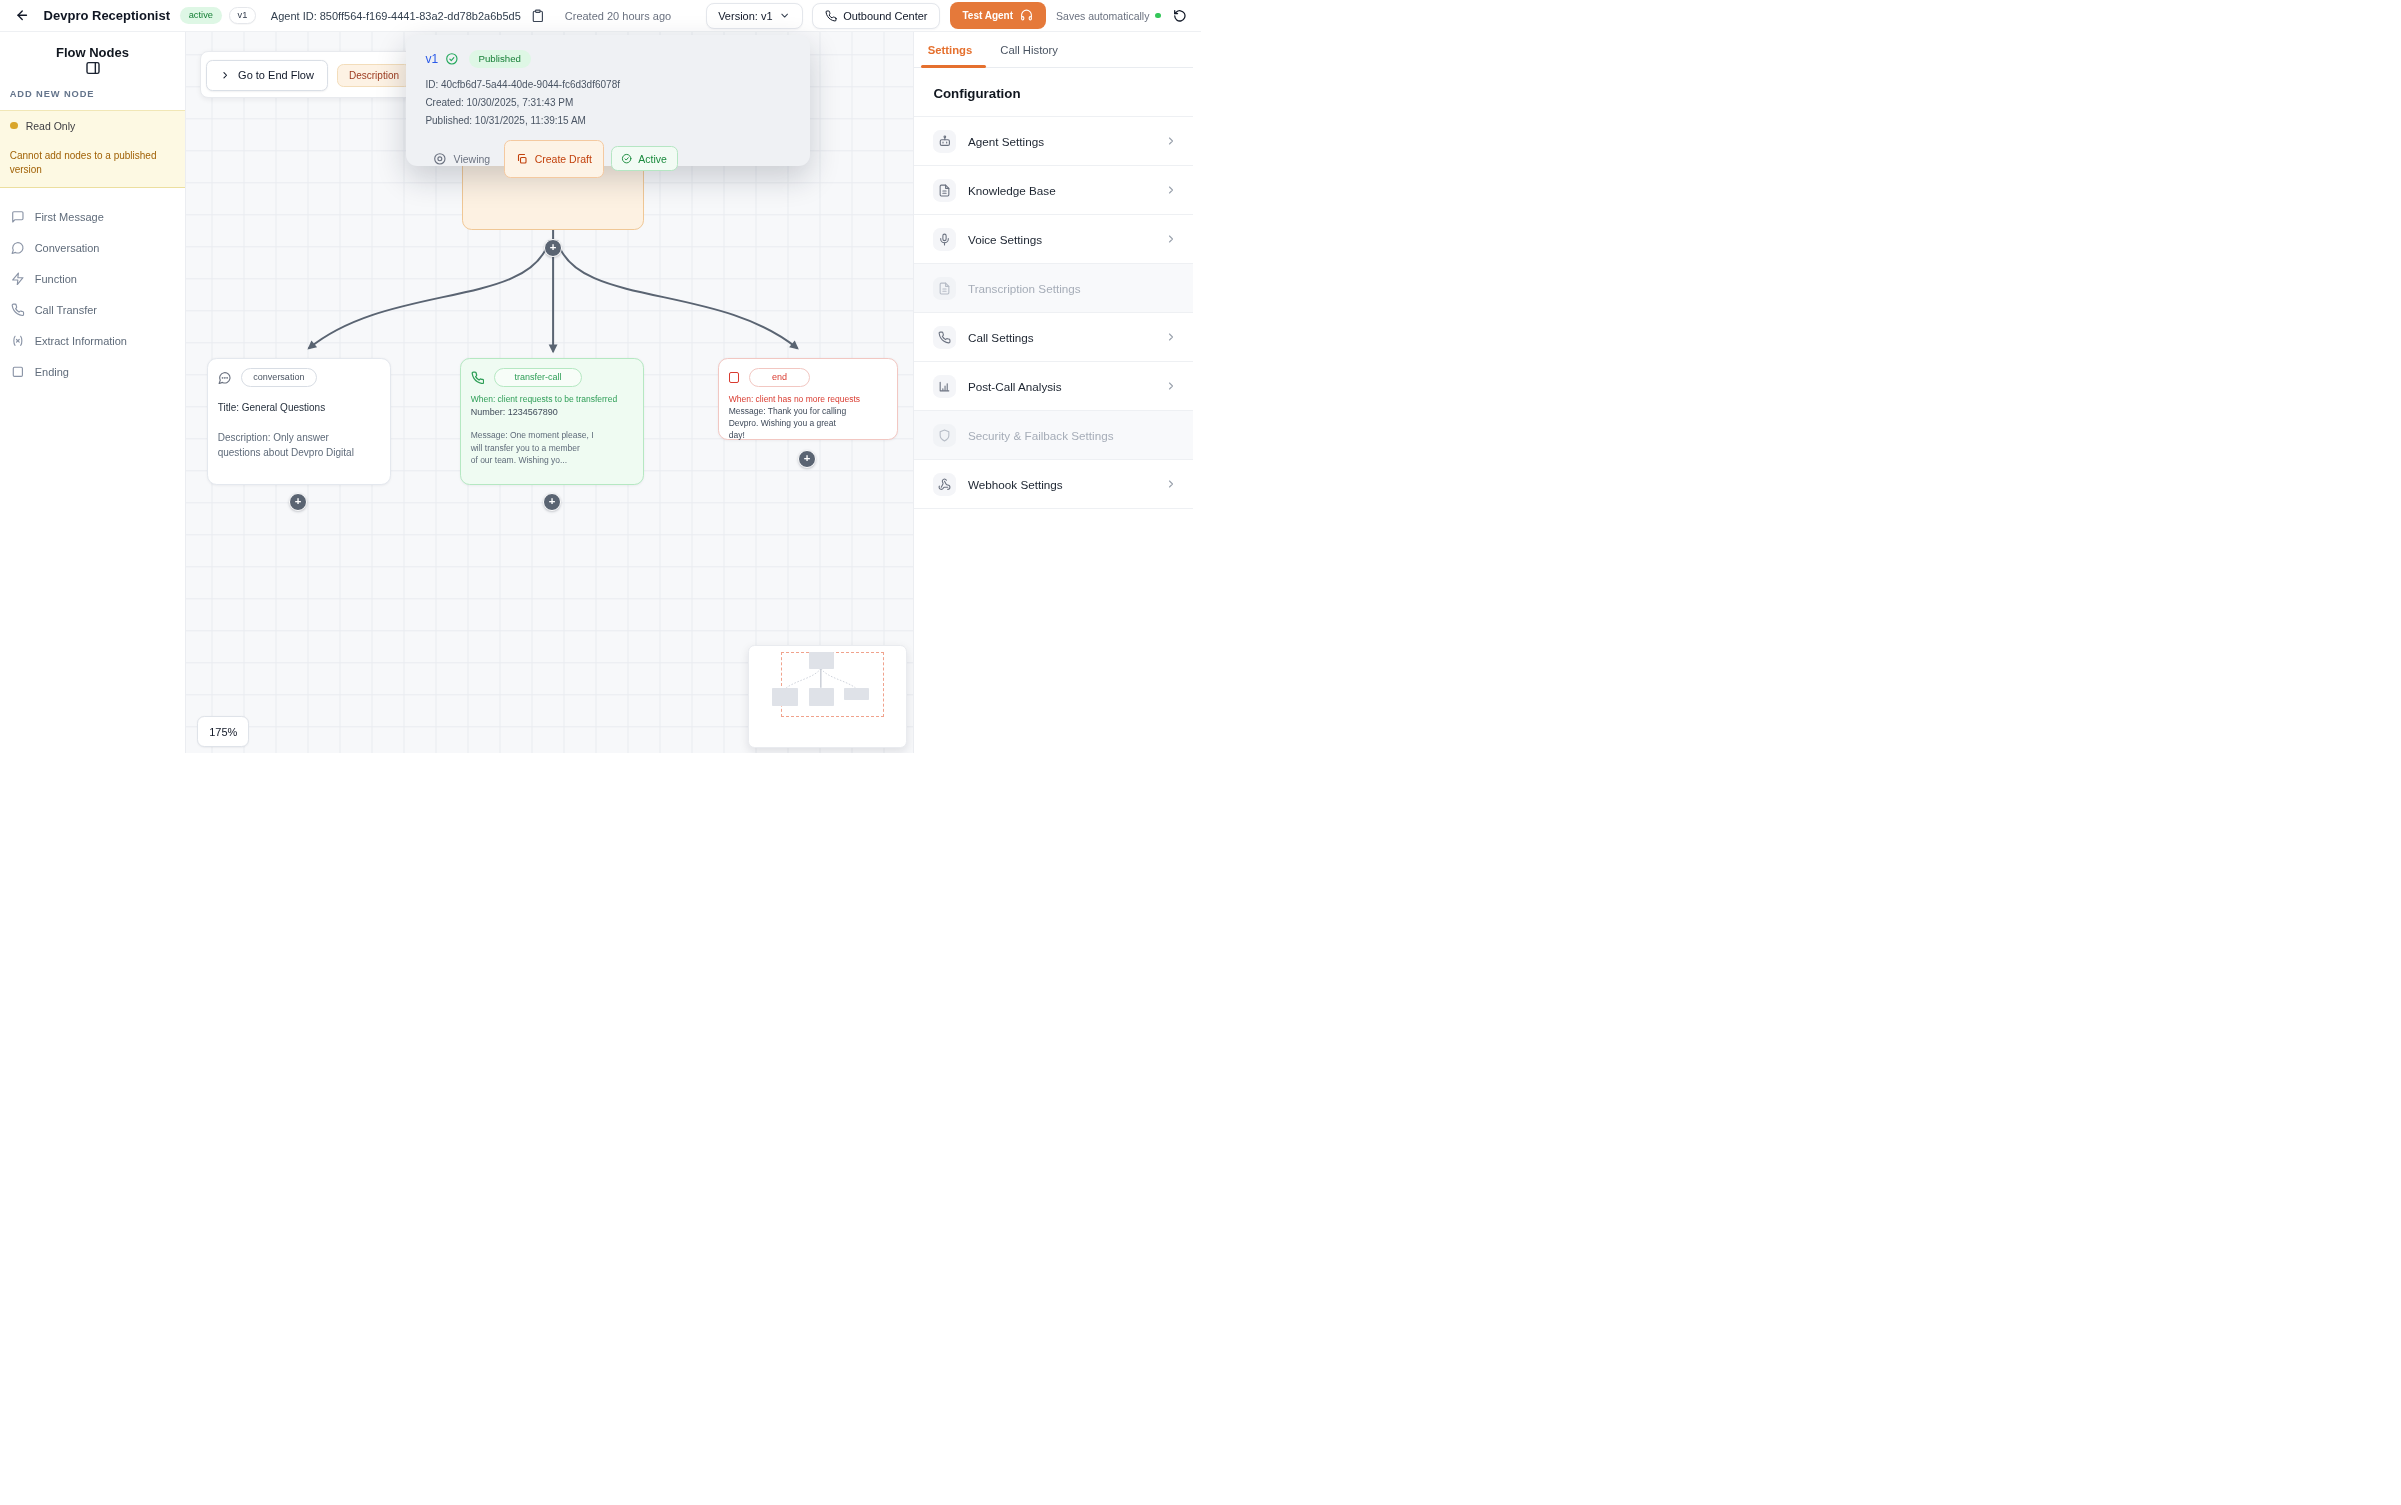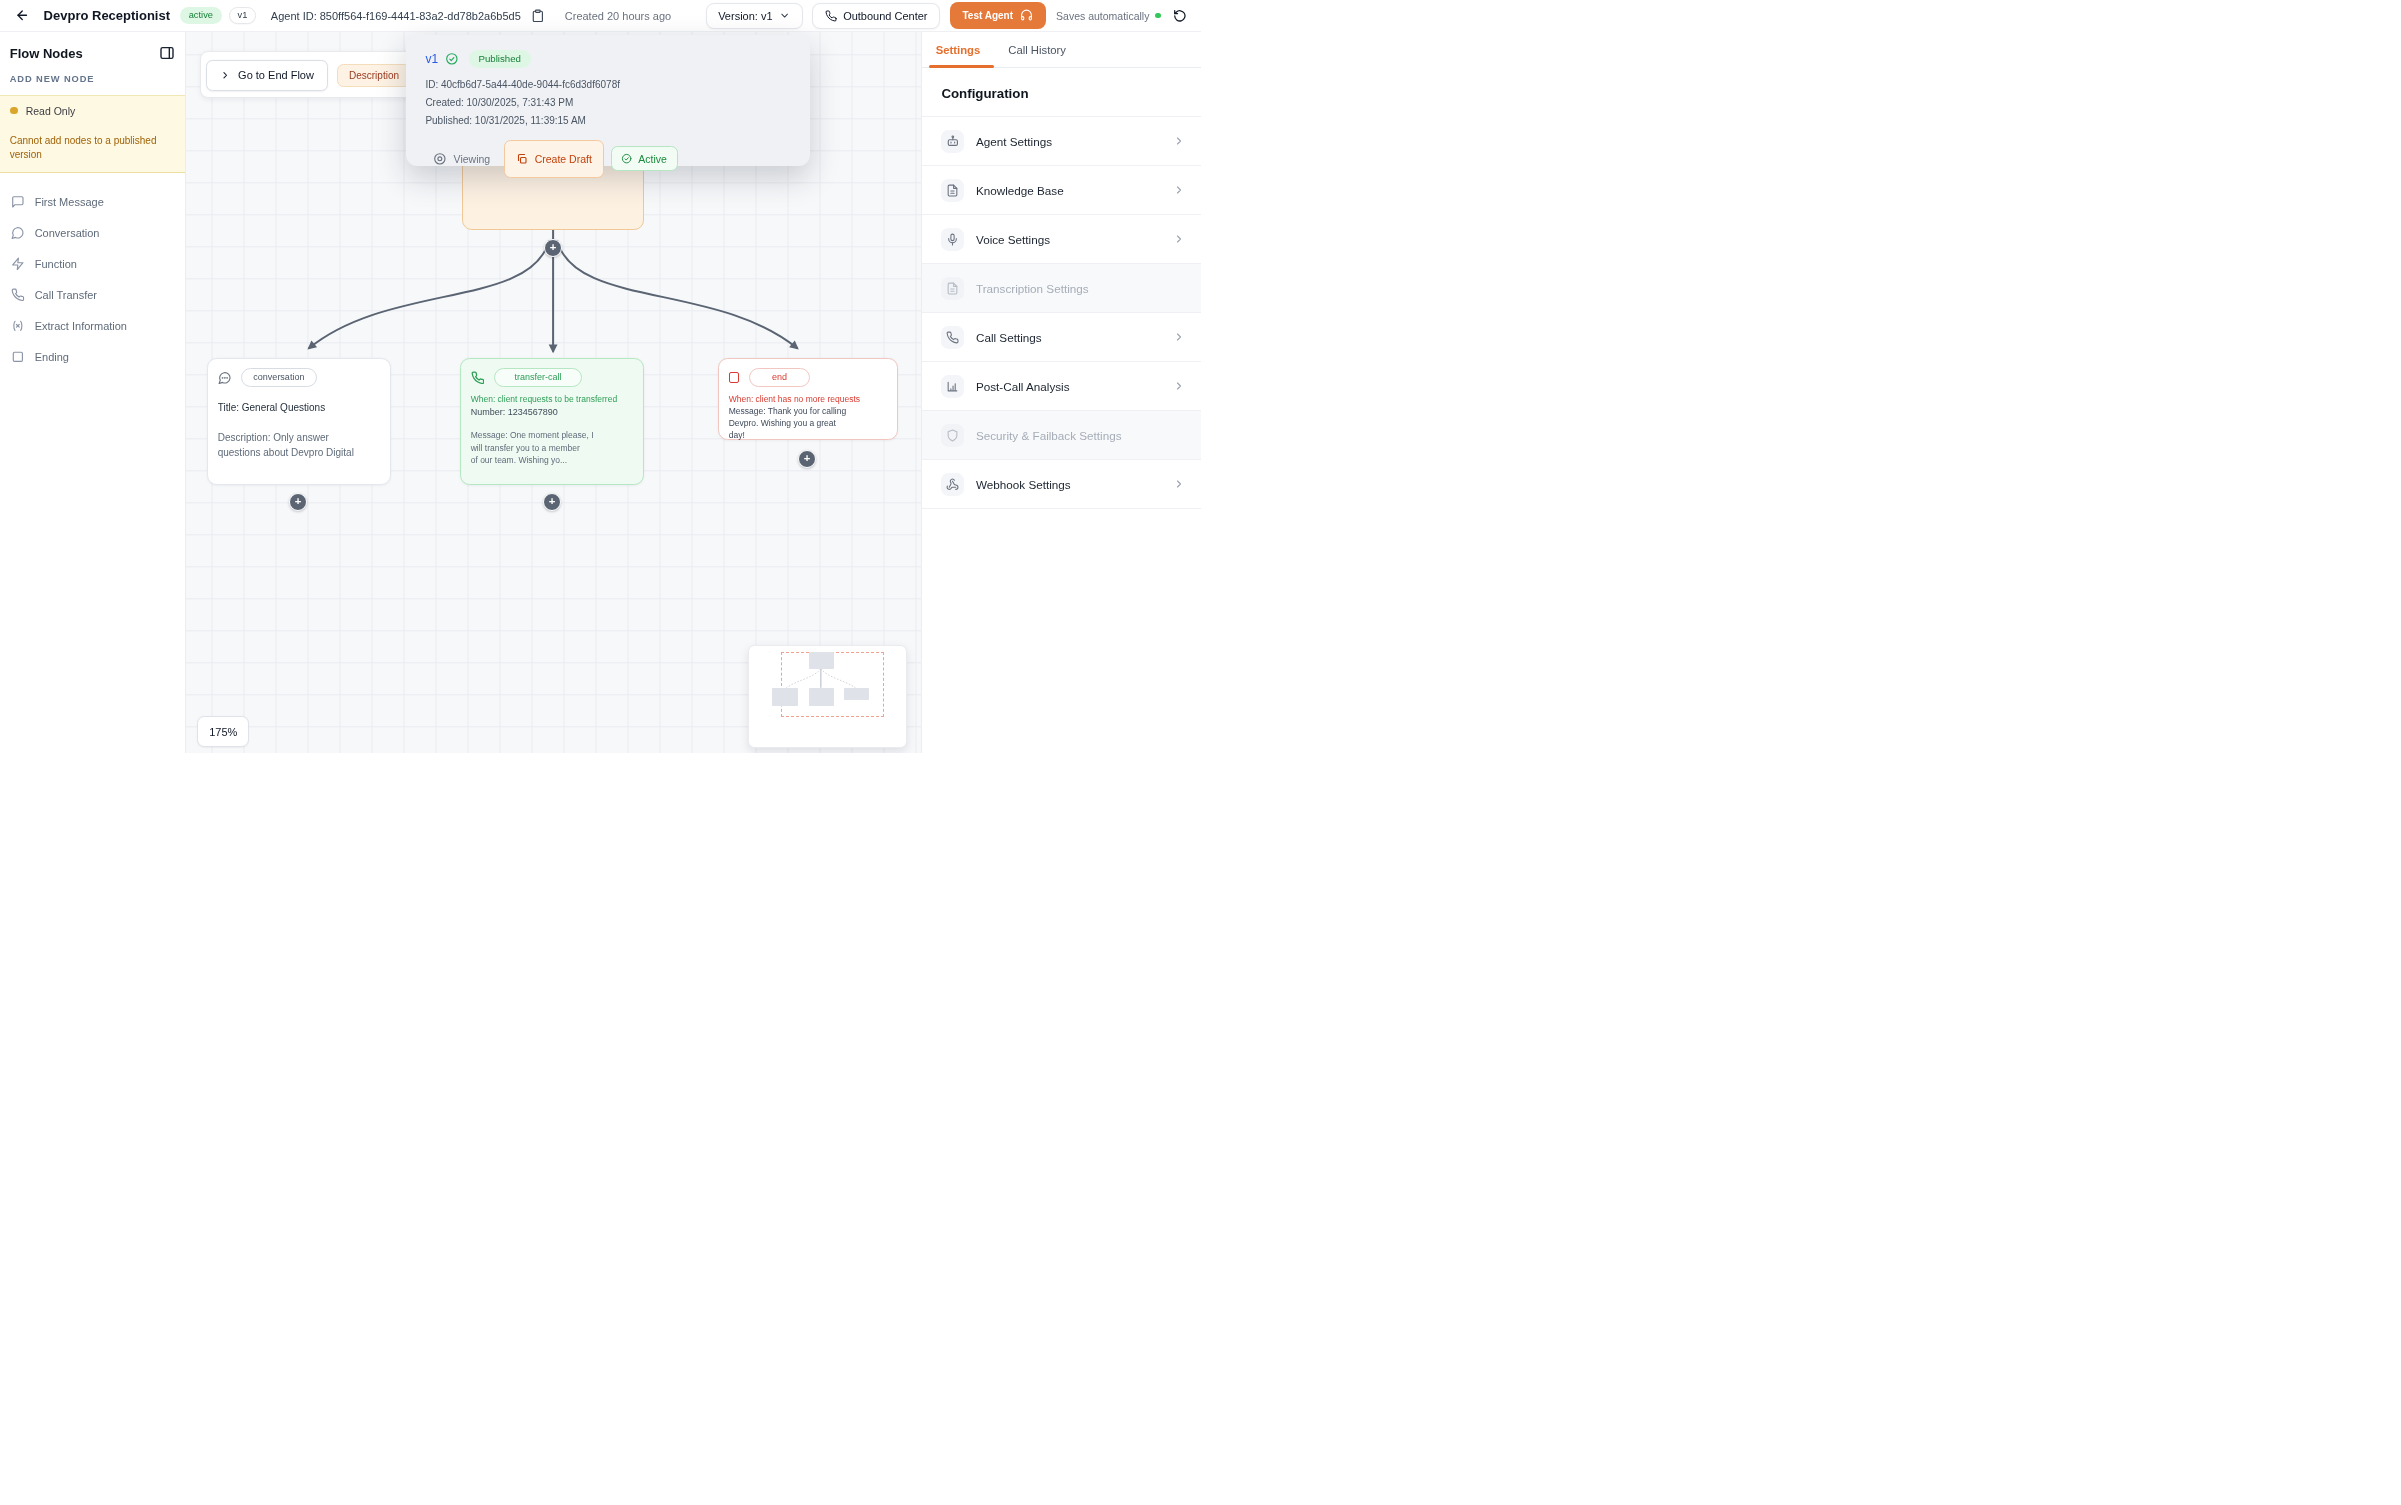--- a/index.html
+++ b/index.html
@@ -21,21 +21,21 @@
   .created-ago { font-size:11px; color:#6b7280; }
   .hright { margin-left:auto; display:flex; align-items:center; gap:9.7px; white-space:nowrap; }
   .hbtn { display:flex; align-items:center; gap:6.5px; background:#fff; border:0.8px solid #e4e7ec; border-radius:8px; height:26px; padding:0 11.3px; font-size:11px; font-weight:500; color:#101828; box-shadow:0 0.8px 1.6px rgba(16,24,40,.04); cursor:pointer; }
   .btn-test { display:flex; align-items:center; gap:7.3px; background:#e5793a; border:none; border-radius:8px; height:27px; padding:0 13px; color:#fff; font-size:10px; font-weight:600; cursor:pointer; }
   .autosave { display:flex; align-items:center; gap:5.6px; font-size:10.5px; color:#6b7280; }
   .autosave .dot { width:5.6px; height:5.6px; border-radius:50%; background:#34c759; }
   .history-btn { width:19.4px; height:19.4px; display:flex; align-items:center; justify-content:center; color:#111827; cursor:pointer; }
 
   
   .left-panel { position:absolute; top:32px; left:0; bottom:0; width:186px; background:#fff; border-right:0.8px solid #ebedf1; z-index:10; }
-  .lp-head { display:flex; align-items:center; justify-content:space-between; padding:13px 9.7px 0 9.7px; }
+  .lp-head { display:flex; align-items:center; justify-content:space-between; padding:13px 9.7px 0 9.7px;flex-direction:column; }
   .lp-title { font-size:13px; font-weight:700; color:#10161f; }
   .panel-toggle { width:16px; height:16px; color:#1a2230; cursor:pointer; }
   .lp-section { font-size:9.3px; font-weight:600; letter-spacing:0.9px; color:#64748b; margin:13px 0 0 9.7px; }
   .readonly-box { margin-top:10.5px; background:#fdf9e3; border-top:0.8px solid #f1e7b6; border-bottom:0.8px solid #ecdf9f; padding:9px 9.7px 9.7px 9.7px; }
   .ro-row { display:flex; align-items:center; gap:8px; }
   .ro-dot { width:8px; height:7.3px; border-radius:4px; background:#d9a62b; }
   .ro-title { font-size:10.5px; font-weight:500; color:#3d3d42; }
   .ro-note { margin-top:17px; font-size:10px; line-height:1.45; color:#a16207; }
   .node-list { margin-top:13px; }
   .node-item { display:flex; align-items:center; gap:9.7px; height:31px; padding:0 9.7px 0 11.3px; cursor:pointer; }
@@ -91,21 +91,21 @@
   .pop-line.first { margin-top:10.5px; }
   .pop-actions { display:flex; align-items:center; margin-top:13.7px; }
   .viewing { display:flex; align-items:center; gap:6.5px; color:#6b7280; font-size:10.5px; margin-left:8px; cursor:default;justify-content:flex-end; }
   .viewing .eicon { width:13.7px; height:13.7px; }
   .btn-draft { display:flex; align-items:center; gap:6.5px; margin-left:13.7px; height:38px; padding:0 11.3px; background:#fdf3e6; border:0.8px solid #f4c9a0; border-radius:6.5px; color:#c2410c; font-size:10.5px; font-weight:500; cursor:pointer; }
   .btn-draft .cicon { width:12px; height:12px; }
   .btn-active { display:flex; align-items:center; gap:5.6px; margin-left:6.5px; height:25px; padding:0 9.7px; background:#f2fbf4; border:0.8px solid #b5e6c3; border-radius:6.5px; color:#1a8a3d; font-size:10.5px; font-weight:500; cursor:pointer; }
   .btn-active .aicon { width:11.3px; height:11.3px; }
 
   
-  .right-panel { position:absolute; top:32px; right:0; bottom:0; width:280px; background:#fff; border-left:0.8px solid #ebedf1; z-index:10; }
+  .right-panel { position:absolute; top:32px; right:8px; bottom:0; width:280px; background:#fff; border-left:0.8px solid #ebedf1; z-index:10; }
   .tabs { position:relative; height:36px; border-bottom:0.8px solid #e9ecf0; display:flex; align-items:center; }
   .tab { font-size:11.3px; cursor:pointer; }
   .tab.active { color:#e5702e; font-weight:600; margin-left:13.7px; }
   .tab.inactive { color:#4b5563; font-weight:400; margin-left:28px; }
   .tab-underline { position:absolute; left:6.5px; bottom:-0.8px; width:65px; height:2.4px; background:#e5702e; border-radius:1.6px; }
   .config-heading { margin:18px 0 0 19.4px; font-size:13.3px; font-weight:700; color:#10161f; }
   .settings-list { margin-top:15.3px; border-top:0.8px solid #eef0f3; }
   .srow { display:flex; align-items:center; height:49px; padding:0 16px 0 19.4px; border-bottom:0.8px solid #eef0f3; background:#fff; cursor:pointer; }
   .srow.disabled { background:#f8f9fb; cursor:default; }
   .sicon-box { width:22.6px; height:22.6px; border-radius:7.3px; background:#f4f5f8; display:flex; align-items:center; justify-content:center; color:#6b7280; flex:none; }

